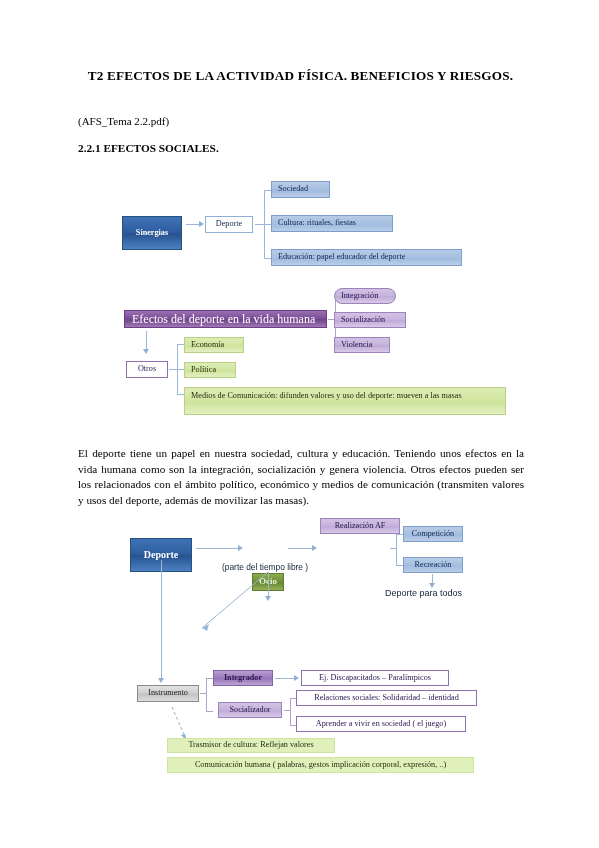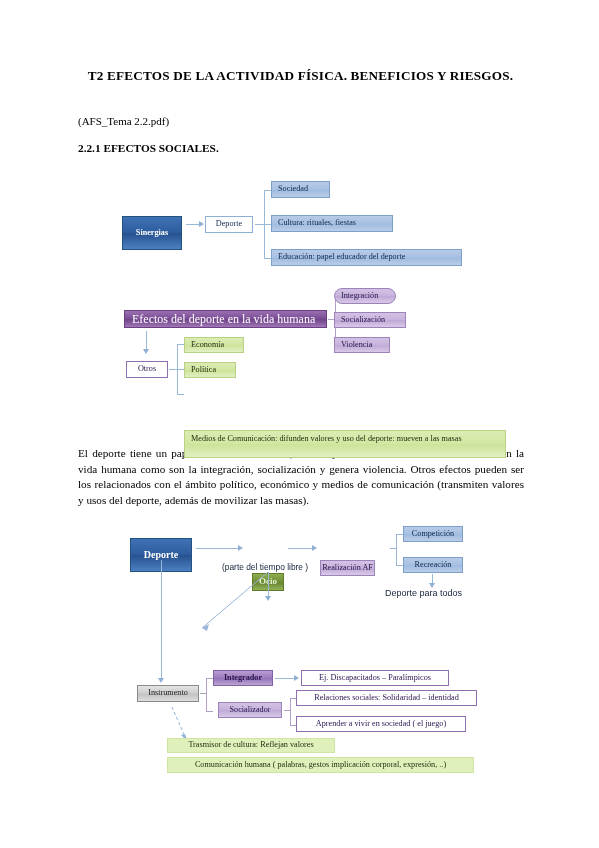--- a/index.html
+++ b/index.html
@@ -70,21 +70,21 @@
     position: absolute;
     box-sizing: border-box;
     font-family: Liberation Serif, serif;
     font-size: 8.2px;
     line-height: 1.25;
     display: flex;
     align-items: center;
     white-space: nowrap;
   }
   .box.center { justify-content: center; }
-  .box.wrap { white-space: normal; display: block; margin-top: 43px; }
+  .box.wrap { white-space: normal; display: block; }
 
   
   .bx-blue {
     background: linear-gradient(to bottom, #b6cbe6 0%, #a8c1e2 48%, #9fbbdf 52%, #b9cde8 100%);
     border: 1px solid #7d9fc9;
     color: #10284a;
     padding: 0 6px;
   }
   
   .bx-blue-strong {
@@ -274,21 +274,21 @@
     <div class="ln ln-h" style="left:196px; top:548px; width:44px;"></div>
     <div class="arrow-r" style="left:238px; top:545px;"></div>
 
     <div class="box bx-green-strong center" style="left:252px; top:539px; width:32px; height:18px; font-size:9px;margin-top:34px;">Ocio</div>
 
     <div class="cap" style="left:222px; top:562px;">(parte del tiempo libre )</div>
 
     <div class="ln ln-h" style="left:288px; top:548px; width:26px;"></div>
     <div class="arrow-r" style="left:312px; top:545px;"></div>
 
-    <div class="box bx-purple-light center" style="left:320px; top:560px; width:55px; height:16px;">Realización AF</div>
+    <div class="box bx-purple-light center" style="left:320px; top:518px; width:80px; height:16px;">Realización AF</div>
 
     <div class="ln ln-h" style="left:390px; top:548px; width:6px;"></div>
     <div class="ln ln-v" style="left:396px; top:534px; height:31px;"></div>
     <div class="ln ln-h" style="left:396px; top:534px; width:7px;"></div>
     <div class="ln ln-h" style="left:396px; top:565px; width:7px;"></div>
 
     <div class="box bx-blue center" style="left:403px; top:526px; width:60px; height:16px;">Competición</div>
     <div class="box bx-blue center" style="left:403px; top:557px; width:60px; height:16px;">Recreación</div>
 
     <div class="ln ln-v" style="left:432px; top:574px; height:11px;"></div>

